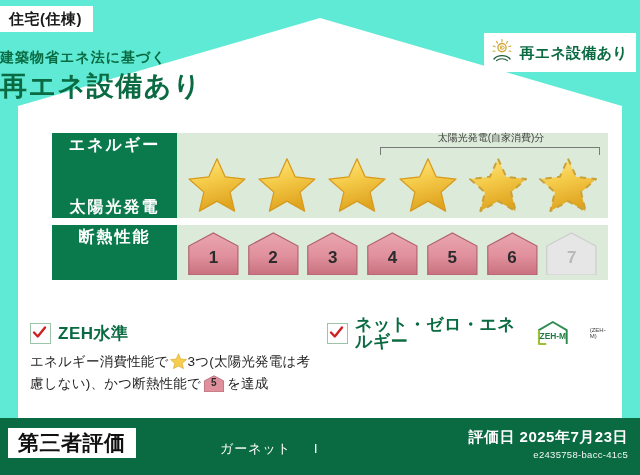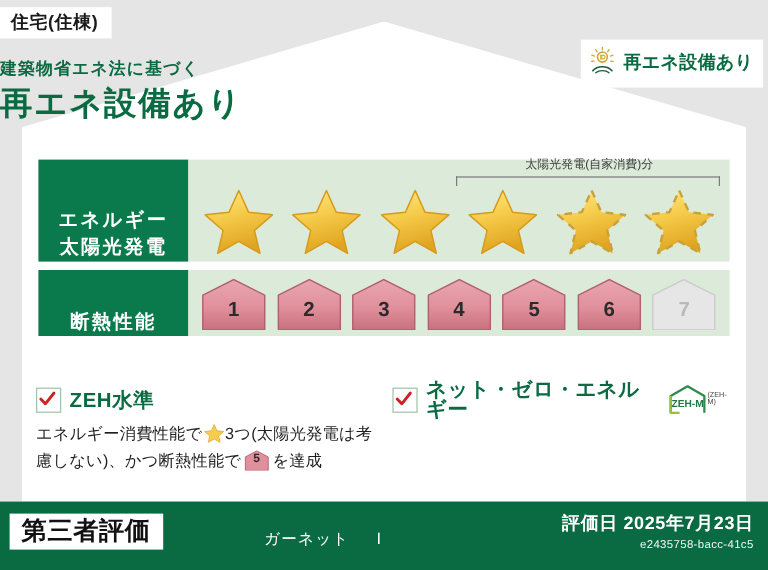--- a/index.html
+++ b/index.html
@@ -3,21 +3,21 @@
 <meta charset="utf-8">
 <style>
   html,body{margin:0;padding:0;}
   body{
     width:640px;height:475px;overflow:hidden;
     font-family:"Liberation Sans","DejaVu Sans",sans-serif;
     background:#ffffff;
   }
   #label{
     position:relative;width:640px;height:475px;
-    background:#e5e5e5;overflow:hidden;
+    background:#5eead4;overflow:hidden;
   }
   
   .sheet{
     position:absolute;left:18px;top:18px;width:604px;height:400px;
     background:#ffffff;
     clip-path:polygon(0% 22%, 50% 0%, 100% 22%, 100% 100%, 0% 100%);
   }
   
   .tag-left{
     position:absolute;left:0;top:6px;
@@ -53,22 +53,22 @@
   
   .rows{
     position:absolute;left:32px;top:133px;width:576px;z-index:5;
   }
   .row{
     display:flex;align-items:stretch;height:85px;margin-bottom:7px;
   }
   .row.row-ins{height:55px;margin-bottom:0;}
   .row-label{
     width:125px;flex:0 0 125px;background:#0a7a4d;
-    display:flex;flex-direction:column;align-items:center;justify-content:flex-end;
-    color:#ffffff;font-weight:bold;font-size:16px;letter-spacing:2px;line-height:1.45;
+    display:flex;flex-direction:column;align-items:center;justify-content:space-between;
+    color:#ffffff;font-weight:bold;font-size:16px;letter-spacing:2px;line-height:1.45;margin-left:20px;
   }
   .row-label .l2{letter-spacing:2px;}
   .row-body{
     flex:1;background:#dcead9;position:relative;
   }
   
   .stars{
     position:absolute;left:6px;right:6px;bottom:5px;top:22px;
     display:flex;align-items:center;gap:2px;
   }
@@ -120,21 +120,21 @@
   }
   .inline-star{vertical-align:-3px;margin:0 1px;}
   .inline-house{vertical-align:-4px;margin:0 2px;position:relative;display:inline-block;width:22px;height:17px;}
   .inline-house svg{position:absolute;left:0;top:0;}
   .inline-house i{
     position:absolute;left:0;top:0;width:22px;height:17px;
     display:flex;align-items:flex-end;justify-content:center;
     font-style:normal;font-size:10px;font-weight:bold;color:#2b2b2b;padding-bottom:1px;
     box-sizing:border-box;
   }
-  .zehm{display:inline-flex;align-items:center;gap:0;margin-left:3px;vertical-align:-7px;}
+  .zehm{display:inline-flex;align-items:center;gap:20px;margin-left:3px;vertical-align:-7px;}
   .zehm-sub{font-size:6px;color:#444;letter-spacing:0;}
   
   .footer{
     position:absolute;left:0;right:0;bottom:0;height:57px;background:#0a6b42;z-index:5;
   }
   .bels{
     position:absolute;left:8px;top:10px;background:#ffffff;
     padding:4px 10px 5px 10px;display:flex;align-items:center;gap:8px;flex-direction:column;
   }
   .bels .jp{font-size:21px;font-weight:bold;color:#111;letter-spacing:.5px;line-height:1;}

